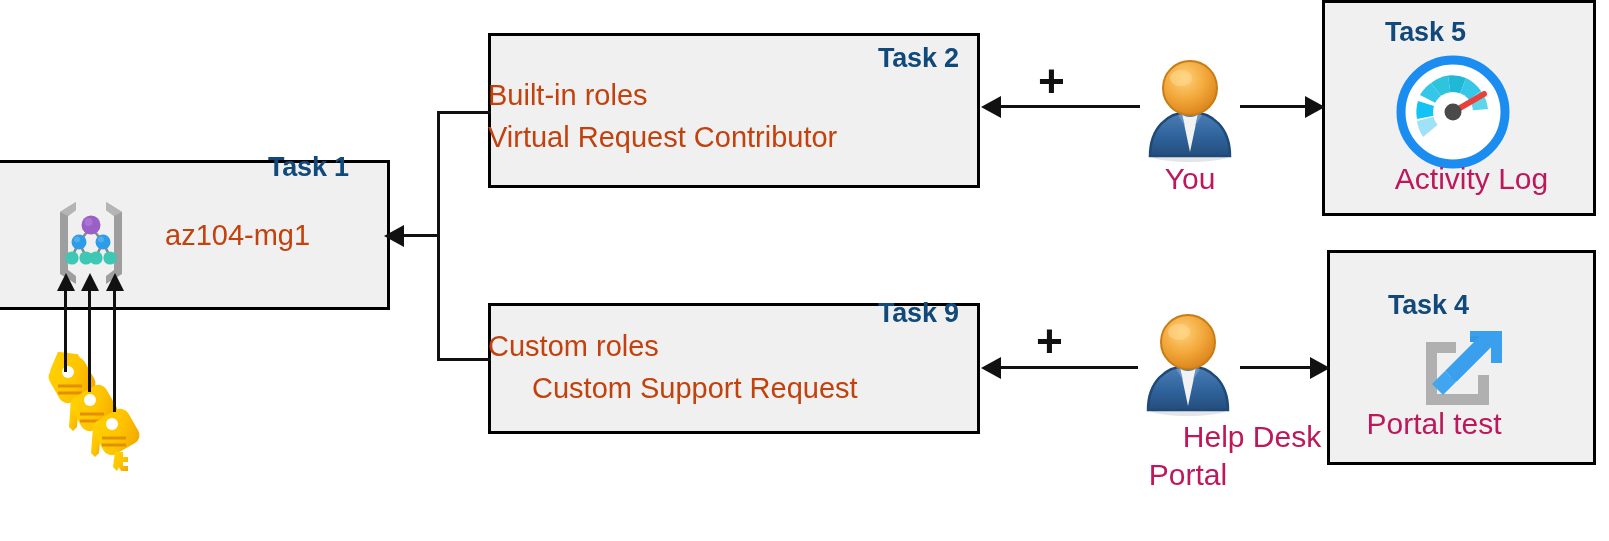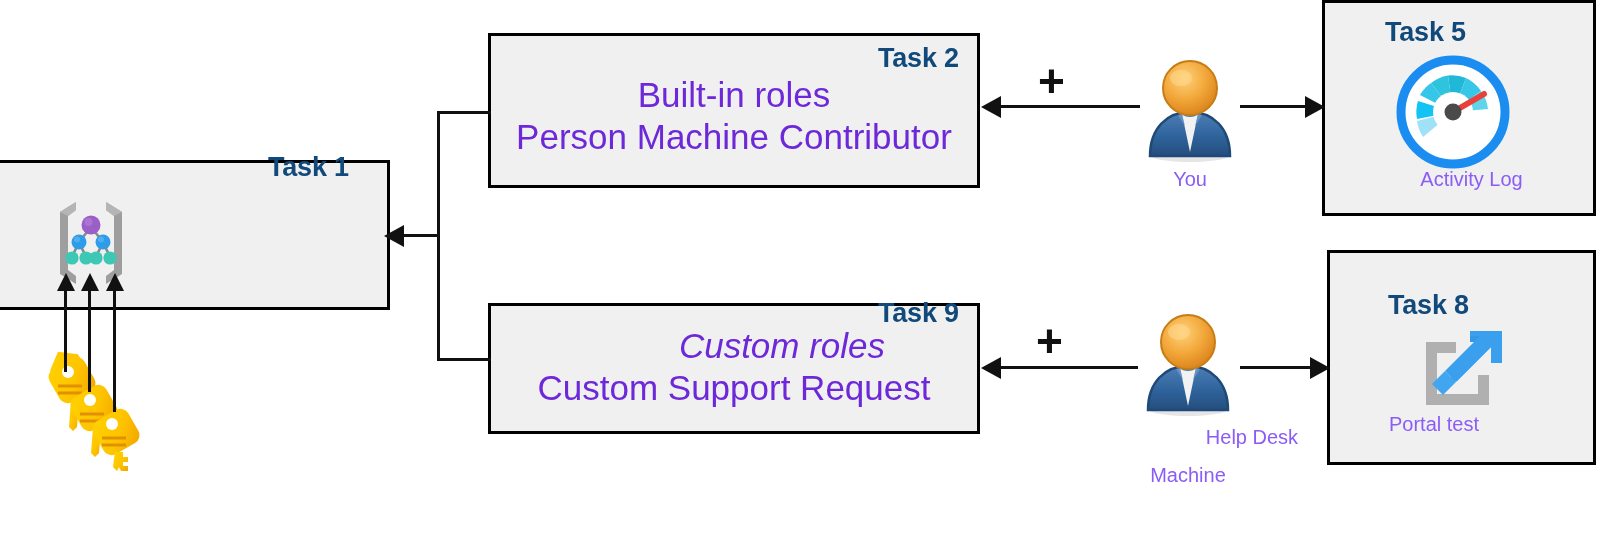--- a/index.html
+++ b/index.html
@@ -20,31 +20,30 @@
   .task-tag{
     position:absolute;
     color:#10497a;
     font-weight:bold;
     font-size:27px;
     letter-spacing:-0.2px;
     white-space:nowrap;
   }
   .box-text{
     position:absolute;
-    color:#6d28d9;
-    font-size:35px;
+    color:#c2410c;
+    font-size:29px;
     line-height:42px;
     white-space:nowrap;
-    text-align:center;
     font-weight:400;
   }
   .small-label{
     position:absolute;
-    color:#8b5cf6;
-    font-size:20px;
+    color:#be185d;
+    font-size:30px;
     line-height:38px;
     text-align:center;
     white-space:nowrap;
   }
 
   
   .hline{position:absolute;background:#111111;height:3px;}
   .vline{position:absolute;background:#111111;width:3px;}
   .arrowhead-left{
     position:absolute;width:0;height:0;
@@ -74,20 +73,21 @@
   svg{display:block;overflow:visible;}
 </style>
 </head>
 <body>
 
 <div class="stage">
 
   <div class="box" style="left:-4px;top:160px;width:394px;height:150px;">
   </div>
   <div class="task-tag" style="left:268px;top:152px;">Task 1</div>
+  <div class="box-text" style="left:165px;top:214px;">az104-mg1</div>
 
   <div style="position:absolute;left:46px;top:196px;width:90px;height:92px;">
     <svg width="90" height="92" viewBox="0 0 90 92">
 
       <path d="M30 6 L14 16 L14 78 L30 88 L30 80 L22 74 L22 20 L30 14 Z" fill="#9e9e9e"></path>
       <path d="M30 6 L14 16 L22 20 L30 14 Z" fill="#b5b5b5"></path>
 
       <path d="M60 6 L76 16 L76 78 L60 88 L60 80 L68 74 L68 20 L60 14 Z" fill="#9e9e9e"></path>
       <path d="M60 6 L76 16 L68 20 L60 14 Z" fill="#b5b5b5"></path>
 
@@ -110,27 +110,27 @@
       <circle cx="40" cy="62" r="6.6" fill="#3cc8b4"></circle>
       <circle cx="50" cy="62" r="6.6" fill="#3cc8b4"></circle>
       <circle cx="64" cy="62" r="6.6" fill="#3cc8b4"></circle>
     </svg>
   </div>
 
   <div class="box" style="left:488px;top:33px;width:492px;height:155px;">
   </div>
   <div class="task-tag" style="left:878px;top:43px;">Task 2</div>
   <div class="box-text" style="left:488px;top:74px;width:492px;">Built-in roles</div>
-  <div class="box-text" style="left:488px;top:116px;width:492px;">Person Machine Contributor</div>
+  <div class="box-text" style="left:488px;top:116px;width:492px;">Virtual Request Contributor</div>
 
   <div class="box" style="left:488px;top:303px;width:492px;height:131px;">
   </div>
   <div class="task-tag" style="left:878px;top:298px;">Task 9</div>
-  <div class="box-text" style="left:488px;top:325px;width:588px;font-style:italic;">Custom roles</div>
-  <div class="box-text" style="left:488px;top:367px;width:492px;">Custom Support Request</div>
+  <div class="box-text" style="left:488px;top:325px;width:588px;">Custom roles</div>
+  <div class="box-text" style="left:488px;top:367px;width:492px;padding-left:44px;">Custom Support Request</div>
 
   <div class="box" style="left:1322px;top:0px;width:274px;height:216px;">
   </div>
   <div class="task-tag" style="left:1385px;top:17px;">Task 5</div>
   <div style="position:absolute;left:1398px;top:57px;width:110px;height:110px;">
     <svg width="110" height="110" viewBox="0 0 110 110">
       <circle cx="55" cy="55" r="52" fill="#ffffff" stroke="#1b8cf0" stroke-width="9"></circle>
       <g>
         <path d="M55 55 L22 38 A37 37 0 0 1 33 26 Z" fill="#35c6e8"></path>
         <path d="M55 55 L33 26 A37 37 0 0 1 50 18.5 Z" fill="#2ec4dd"></path>
@@ -142,21 +142,21 @@
       </g>
       <circle cx="55" cy="55" r="20" fill="#ffffff"></circle>
       <line x1="55" y1="55" x2="86" y2="37" stroke="#e8413c" stroke-width="6" stroke-linecap="round"></line>
       <circle cx="55" cy="55" r="8.5" fill="#4a4a4a"></circle>
     </svg>
   </div>
   <div class="small-label" style="left:1322px;top:160px;width:299px;">Activity Log</div>
 
   <div class="box" style="left:1327px;top:250px;width:269px;height:215px;">
   </div>
-  <div class="task-tag" style="left:1388px;top:290px;">Task 8</div>
+  <div class="task-tag" style="left:1388px;top:290px;">Task 4</div>
   <div style="position:absolute;left:1412px;top:320px;width:96px;height:96px;">
     <svg width="96" height="96" viewBox="0 0 96 96">
       <path d="M14 22 L44 22 L44 33 L25 33 L25 74 L66 74 L66 55 L77 55 L77 85 L14 85 Z" fill="#b0b0b0"></path>
       <path d="M34 62 L74 22 L58 22 L58 11 L90 11 L90 43 L79 43 L79 27 L45 61 Z" fill="#3399e6"></path>
       <polygon points="45,61 34,73 22,61 33,50" fill="#3399e6" opacity="0"></polygon>
       <path d="M90 11 L90 43 L79 43 L79 27 L44 62 L33 51 L68 16 L58 16 L58 11 Z" fill="#3aa0ee"></path>
       <path d="M31 64 L44 51 L33 40 L20 53 Z" fill="#3399e6" opacity="0"></path>
       <path d="M33 51 L44 62 L31 75 L20 64 Z" fill="#42a5f0"></path>
     </svg>
   </div>
@@ -192,21 +192,21 @@
       <ellipse cx="55" cy="99" rx="40" ry="7" fill="#000000" opacity="0.10"></ellipse>
       <path d="M15 100 C15 72 32 56 55 56 C78 56 95 72 95 100 Z" fill="url(#bodyG)" stroke="#1f4a78" stroke-width="2.5"></path>
       <path d="M47 58 L55 96 L63 58 C60 62 50 62 47 58 Z" fill="#f2f2f2"></path>
       <path d="M43 59 L50 70 L47 58 Z" fill="#6a9ad0" opacity="0.8"></path>
       <path d="M67 59 L60 70 L63 58 Z" fill="#6a9ad0" opacity="0.8"></path>
       <circle cx="55" cy="32" r="27" fill="url(#headG)" stroke="#c87d14" stroke-width="2"></circle>
       <ellipse cx="46" cy="22" rx="11" ry="8" fill="#ffd98f" opacity="0.55"></ellipse>
     </svg>
   </div>
   <div class="small-label" style="left:1147px;top:418px;width:210px;">Help Desk</div>
-  <div class="small-label" style="left:1083px;top:456px;width:210px;">Machine</div>
+  <div class="small-label" style="left:1083px;top:456px;width:210px;">Portal</div>
 
   <div style="position:absolute;left:38px;top:345px;width:110px;height:125px;">
     <svg width="110" height="125" viewBox="0 0 110 125">
       <defs>
         <linearGradient id="keyG" x1="0" y1="0" x2="1" y2="1">
           <stop offset="0%" stop-color="#ffd200"></stop>
           <stop offset="55%" stop-color="#ffc400"></stop>
           <stop offset="100%" stop-color="#f0a500"></stop>
         </linearGradient>
       </defs>

